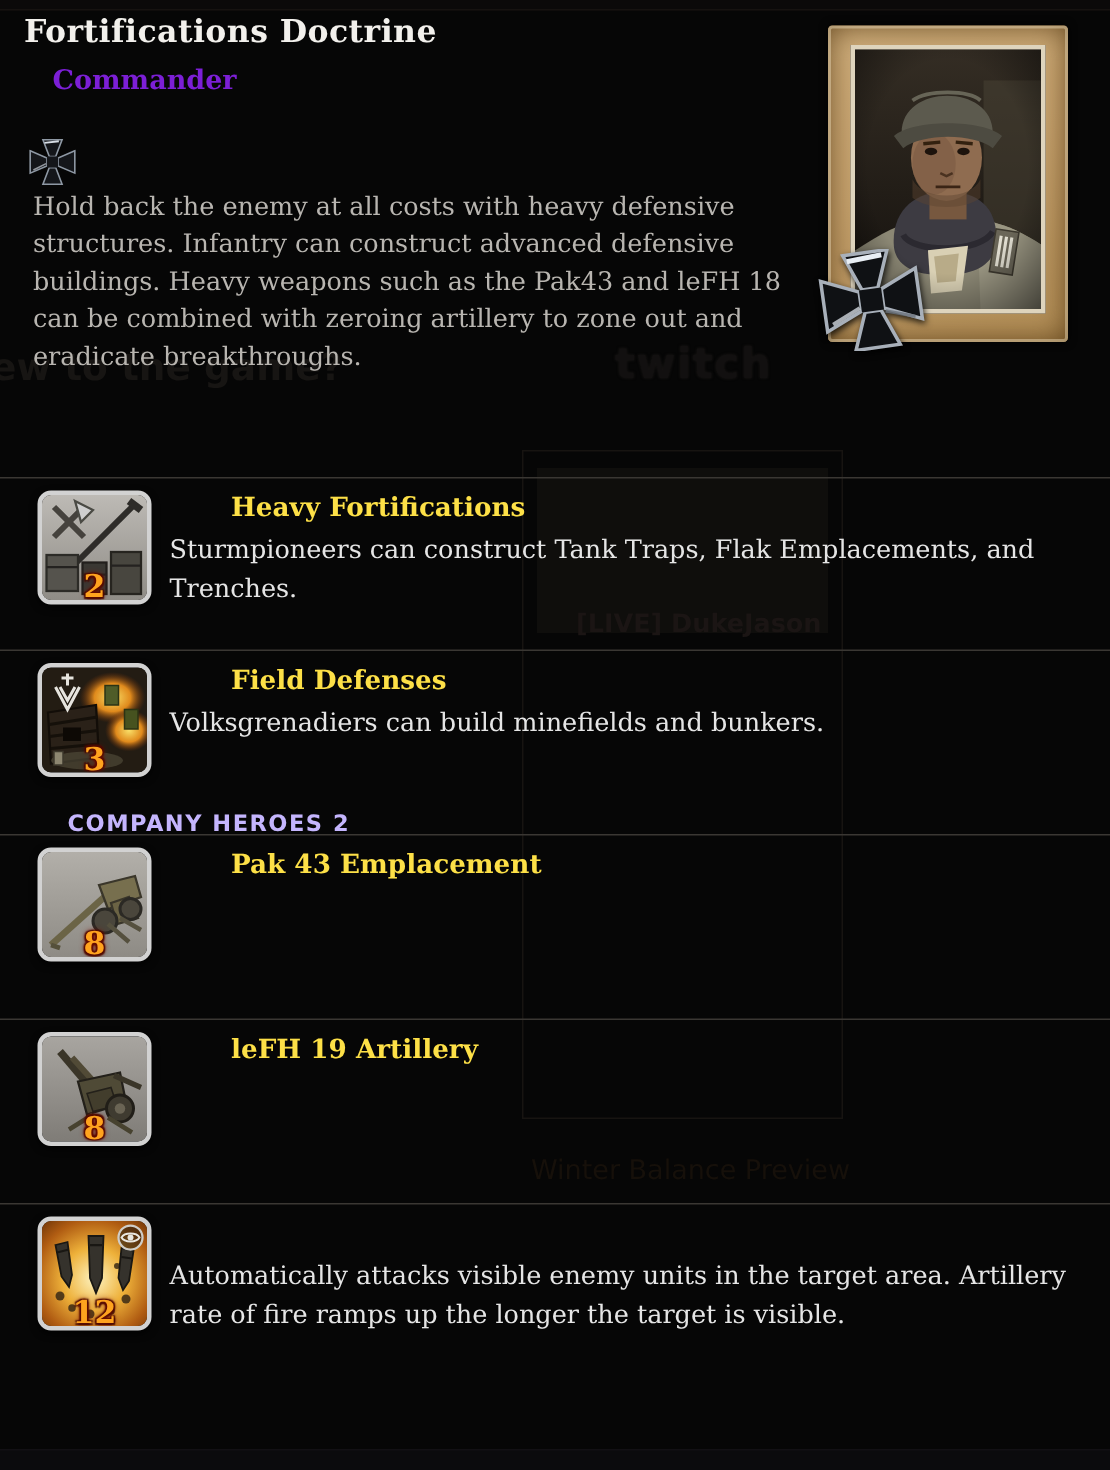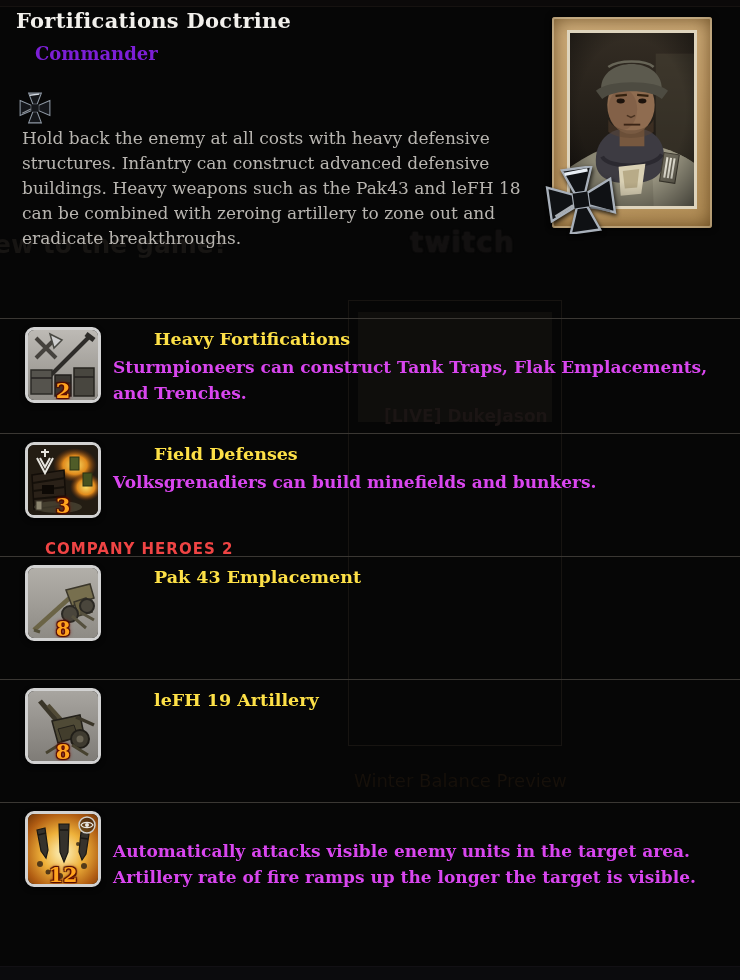--- a/index.html
+++ b/index.html
@@ -16,21 +16,21 @@
   .bg-layer { position:absolute; inset:0; z-index:0; }
   .bg-top-strip { position:absolute; left:0; top:0; width:740px; height:7px;
     background:#0b0909; border-bottom:1px solid #161210; }
   .bg-bottom-strip { position:absolute; left:0; top:966px; width:740px; height:14px;
     background:#0b0b0d; border-top:1px solid #121014; }
   .bg-faint { position:absolute; font-family:"DejaVu Sans", sans-serif; font-weight:bold; white-space:nowrap; }
   .bg-new { left:-6px; top:230px; font-size:25px; color:#171513; }
   .bg-twitch { left:410px; top:226px; font-size:28px; color:#121010;
     letter-spacing:1px; text-shadow:0 0 2px #1d1a18; }
   .bg-live { left:384px; top:406px; font-size:17px; color:#1b1514; }
-  .bg-coh2 { left:45px; top:540px; font-size:15px; color:#ef4444; letter-spacing:1px; }
+  .bg-coh2 { left:45px; top:540px; font-size:15px; color:#c4b5fd; letter-spacing:1px; }
   .bg-winter { left:354px; top:770px; font-size:18px; font-weight:normal; color:#16100a; }
   .bg-box { left:348px; top:300px; width:214px; height:446px;
     border:1px solid rgba(40,34,28,.5); }
   .bg-box-inner { left:358px; top:312px; width:194px; height:110px;
     background:rgba(24,21,18,.55); }
 
   
   .overlay { position:absolute; inset:0; z-index:2; }
 
   .doc-title { left:16px; top:8px; font-size:21px; font-weight:bold;
@@ -67,21 +67,21 @@
     overflow:hidden; background:#222; }
   .ability-icon-wrap svg { display:block; width:100%; height:100%; }
   .cp-badge { position:absolute; left:0; right:0; bottom:-3px; text-align:center;
     font-family:"DejaVu Serif", serif; font-weight:bold; font-size:21px;
     color:#ffa31e;
     text-shadow:0 0 4px #8a1200, 1px 1px 1px #3f0800, -1px -1px 1px #3f0800,
                 1px -1px 1px #3f0800, -1px 1px 1px #3f0800; }
   .ability-title { position:absolute; left:113px; top:10px; font-size:17.5px;
     font-weight:bold; color:#fde047;margin-left:41px; }
   .ability-desc { position:absolute; left:113px; top:36px; width:600px;
-    font-size:17px; line-height:25.5px; color:#d946ef;font-weight:bold; }
+    font-size:17px; line-height:25.5px; color:#e5e5e5; }
 </style>
 </head>
 <body>
 
 <div class="bg-layer">
   <div class="bg-top-strip"></div>
   <div class="abs bg-box"></div>
   <div class="abs bg-box-inner"></div>
   <div class="bg-faint bg-new">ew to the game?</div>
   <div class="bg-faint bg-twitch">twitch</div>

